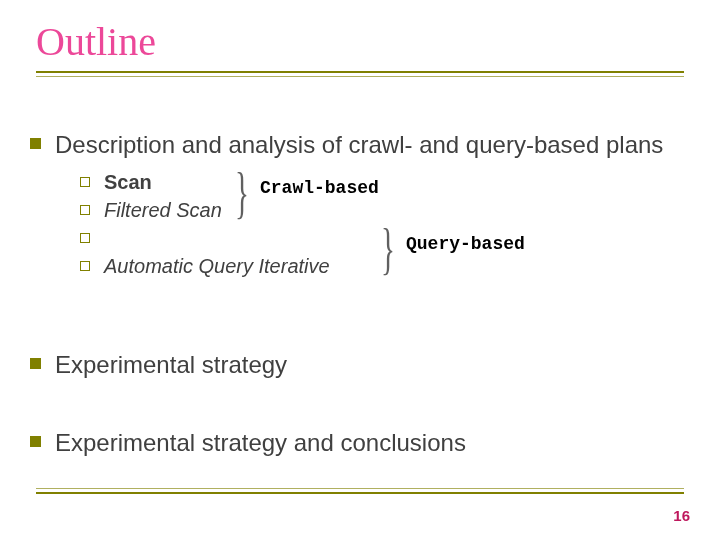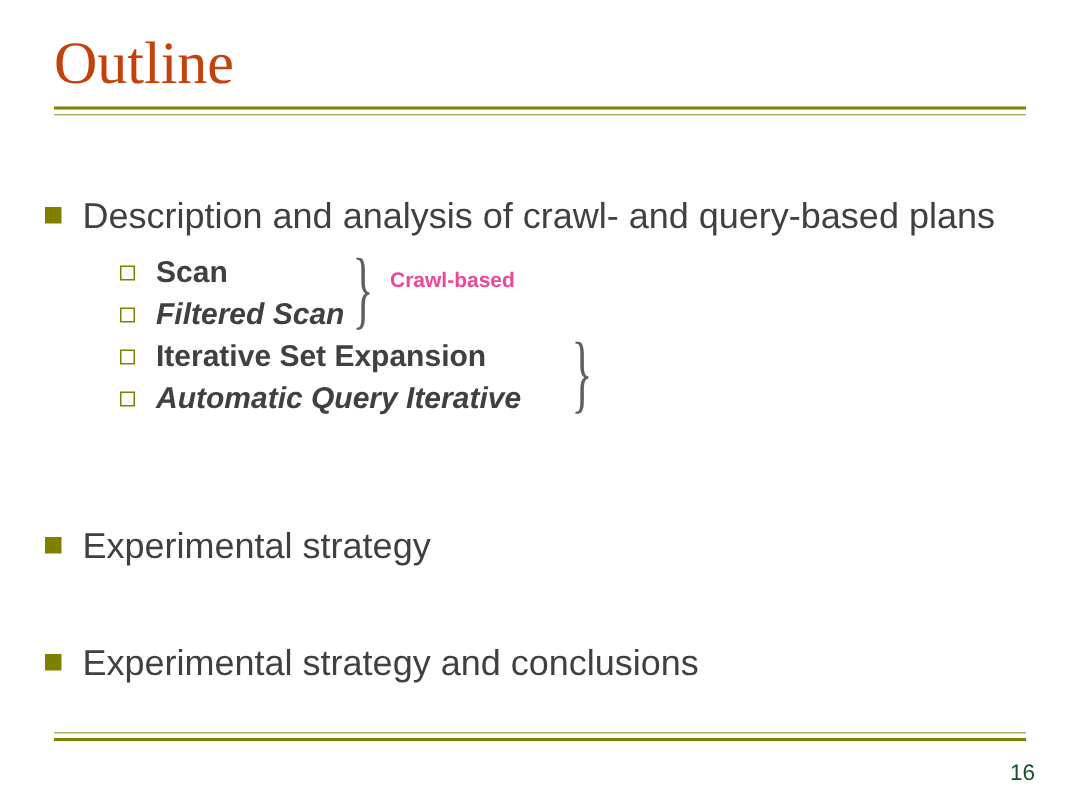--- a/index.html
+++ b/index.html
@@ -21,21 +21,21 @@
   }
   .title-wrap {
     position: absolute;
     left: 36px;
     top: 18px;
     width: 648px;
   }
   .title {
     font-size: 40px;
     font-family: "Times New Roman", Times, serif;
-    color: #c2410c;
+    color: #ec4899;
     margin: 0 0 6px 0;
     font-weight: normal;
   }
   .title-rule-thick {
     border: none;
     border-top: 2px solid #808000;
     margin: 0;
   }
   .title-rule-thin {
     border: none;
@@ -80,34 +80,35 @@
     height: 8px;
     border: 1px solid #808000;
     background: #fff;
     margin-right: 14px;
     flex: 0 0 auto;
   }
   .sub-item .txt {
     font-size: 20px;
   }
   .bold { font-weight: bold; }
-  .italic { font-style: italic; font-weight: bold; }
+  .italic { font-style: italic; }
   .brace {
     position: absolute;
     font-family: "Times New Roman", serif;
     font-size: 58px;
     line-height: 1;
     color: #606060;
     transform: scaleX(0.5);
   }
   .brace-label {
     position: absolute;
-    font-size: 14px;
+    font-size: 18px;
     font-weight: bold;
-    color: #ec4899;
+    color: #000000;
+    font-family: Liberation Mono, monospace;
   }
   .gap-block { height: 40px; }
   .bottom-rules {
     position: absolute;
     left: 36px;
     bottom: 46px;
     width: 648px;
   }
   .bottom-rule-thin {
     border: none;
@@ -117,21 +118,22 @@
   .bottom-rule-thick {
     border: none;
     border-top: 2px solid #808000;
     margin: 0;
   }
   .page-number {
     position: absolute;
     right: 30px;
     bottom: 16px;
     font-size: 15px;
-    color: #14532d;
+    color: #be185d;
+    font-weight: bold;
   }
 </style>
 </head>
 <body>
 
 <div class="slide">
 
   <div class="title-wrap">
     <h1 class="title">Outline</h1>
     <hr class="title-rule-thick">
@@ -150,31 +152,31 @@
       <div class="sub-item">
         <div class="sq"></div>
         <div class="txt bold">Scan</div>
       </div>
       <div class="sub-item">
         <div class="sq"></div>
         <div class="txt italic">Filtered Scan</div>
       </div>
       <div class="sub-item">
         <div class="sq"></div>
-        <div class="txt bold">Iterative Set Expansion</div>
       </div>
       <div class="sub-item">
         <div class="sq"></div>
         <div class="txt italic">Automatic Query Iterative</div>
       </div>
 
       <div class="brace" style="left:148px; top:-4px;">}</div>
       <div class="brace-label" style="left:180px; top:10px;">Crawl-based</div>
 
       <div class="brace" style="left:294px; top:52px;">}</div>
+      <div class="brace-label" style="left:326px; top:66px;">Query-based</div>
     </div>
 
     <div class="gap-block"></div>
 
     <div class="top-bullet">
       <div class="sq"></div>
       <div class="txt">Experimental strategy</div>
     </div>
 
     <div class="gap-block"></div>

